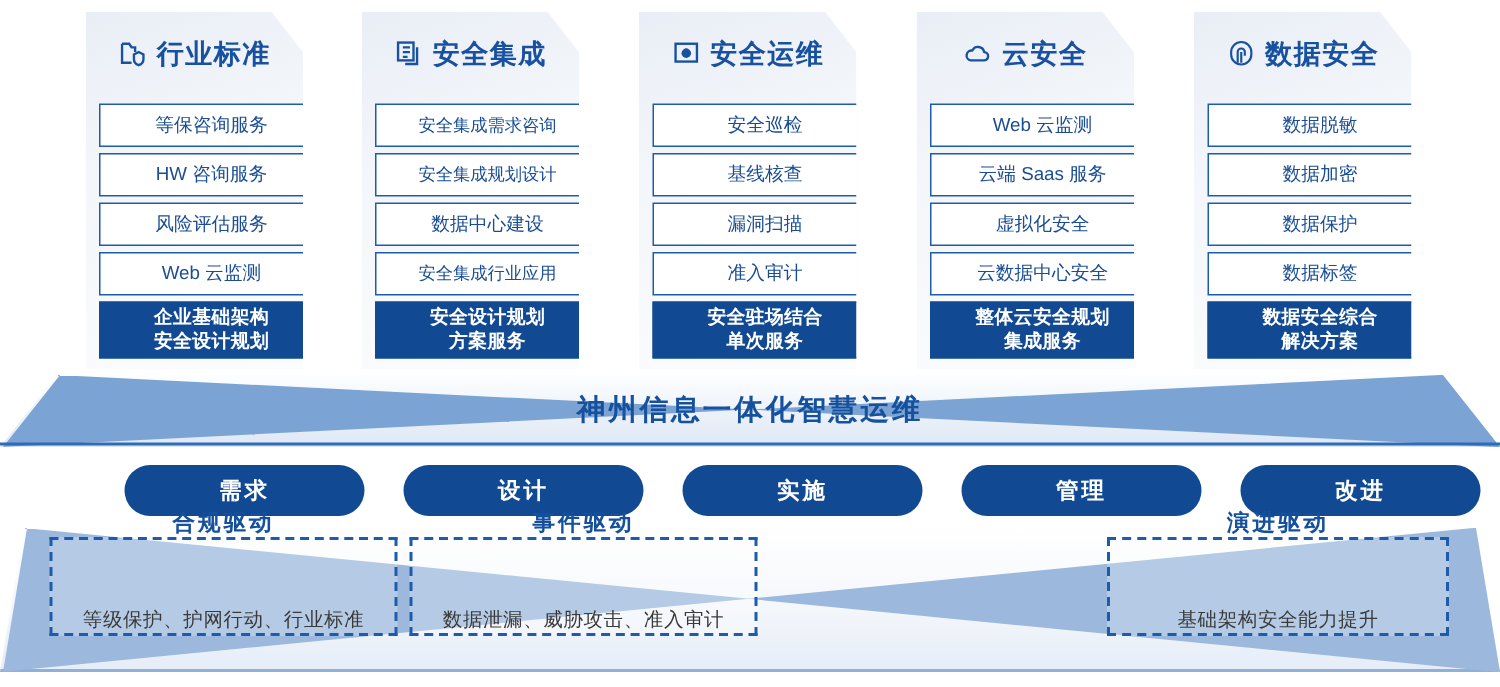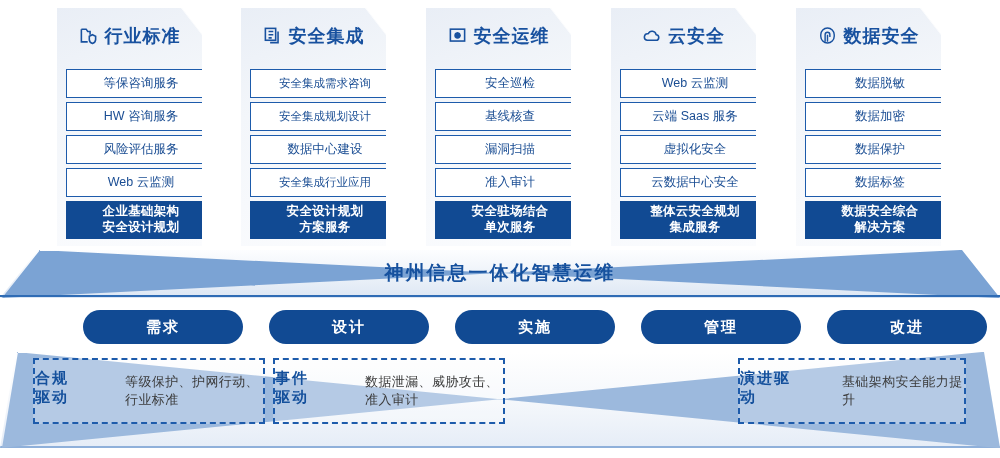--- a/index.html
+++ b/index.html
@@ -94,21 +94,21 @@
   .base-outline{
     position:absolute;left:0;top:352px;width:1000px;height:96px;
     -webkit-clip-path:polygon(16px 0,18px 0,2px 100%,0 100%,982px 0,984px 0,1000px 100%,998px 100%);
     clip-path:polygon(16px 0,18px 0,2px 100%,0 100%,982px 0,984px 0,1000px 100%,998px 100%);
     background:#9cb9dd;
   }
   .drivers{position:absolute;left:0;top:358px;width:1000px;height:84px;}
   .driver{
     position:absolute;top:0;height:66px;
     border:2px dashed #1d5bab;box-sizing:border-box;
-    display:flex;flex-direction:row;align-items:center;justify-content:flex-end;
+    display:flex;flex-direction:column;align-items:center;justify-content:flex-end;
     background:rgba(255,255,255,0.25);
     gap:40px;
   }
   .driver .dt{
     font-size:15px;font-weight:bold;color:#14509c;letter-spacing:2px;
     margin-bottom:6px;
   }
   .driver .ds{font-size:13px;color:#3a3a3a;letter-spacing:.4px;}
 </style>
 </head>

